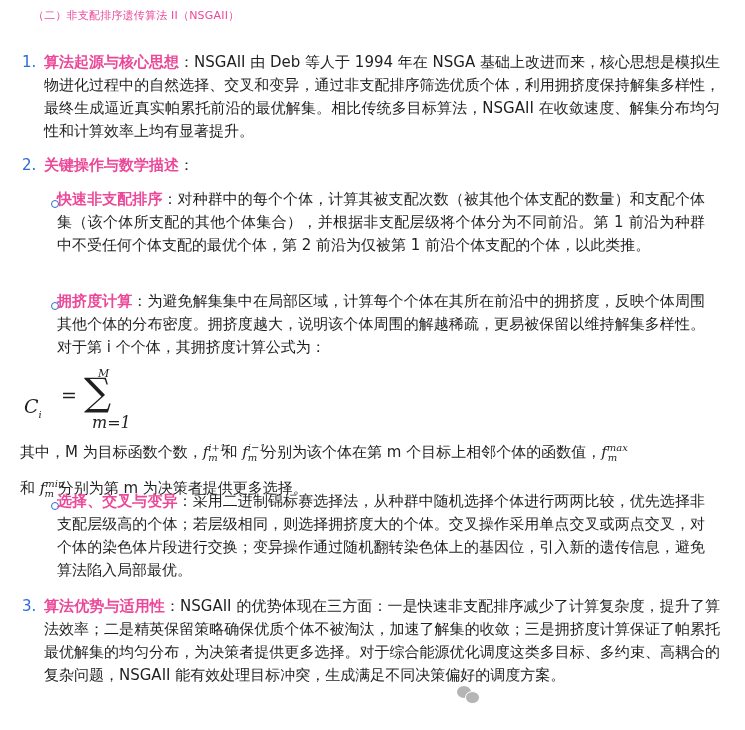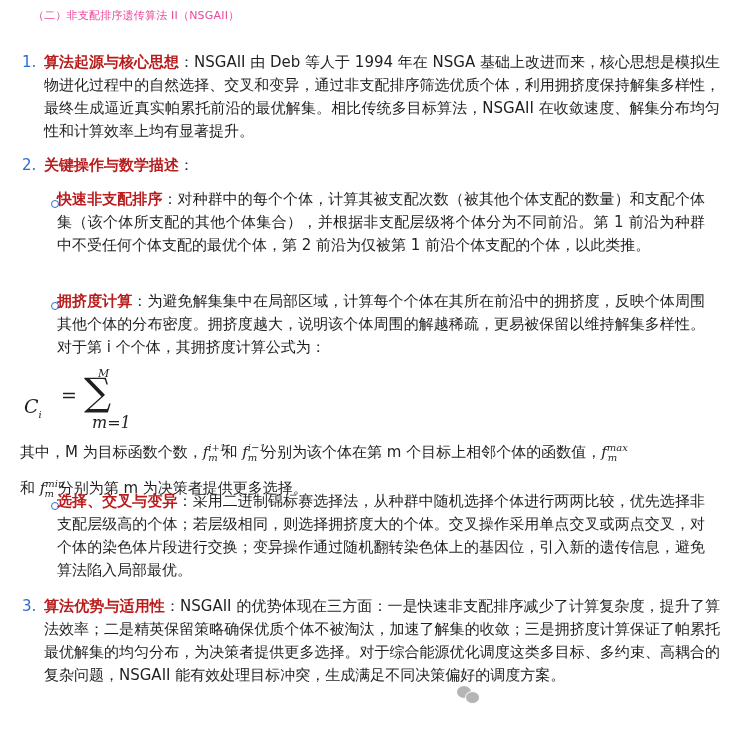--- a/index.html
+++ b/index.html
@@ -23,21 +23,21 @@
     }
     .bullet {
       position: absolute; left: 51px;
       width: 6px; height: 6px; border: 1.5px solid #2b6ad9; border-radius: 50%;
     }
     .sub-para {
       position: absolute; left: 57px; width: 648px;
       line-height: 23px; font-size: 15px;
       text-align: justify;
     }
-    b { font-weight: bold; color: #b91c1c; margin-top: 32px; }
+    b { font-weight: bold; color: #ec4899; margin-top: 32px; }
     .math { font-family: "DejaVu Serif", "Liberation Serif", serif; font-style: italic; }
     .formula {
       position: absolute; left: 24px; top: 367px; height: 64px; width: 200px;
       font-family: "DejaVu Serif", "Liberation Serif", serif;
     }
     .f-lhs { position: absolute; left: 0; top: 28px; font-size: 19px; font-style: italic; }
     .f-eq { position: absolute; left: 37px; top: 17px; font-size: 19px; }
     .f-sum { position: absolute; left: 60px; top: 6px; font-size: 38px; line-height: 38px; }
     .f-top { position: absolute; left: 74px; top: 0px; font-size: 11px; font-style: italic; }
     .f-bot { position: absolute; left: 68px; top: 46px; font-size: 16px; font-style: italic; }

